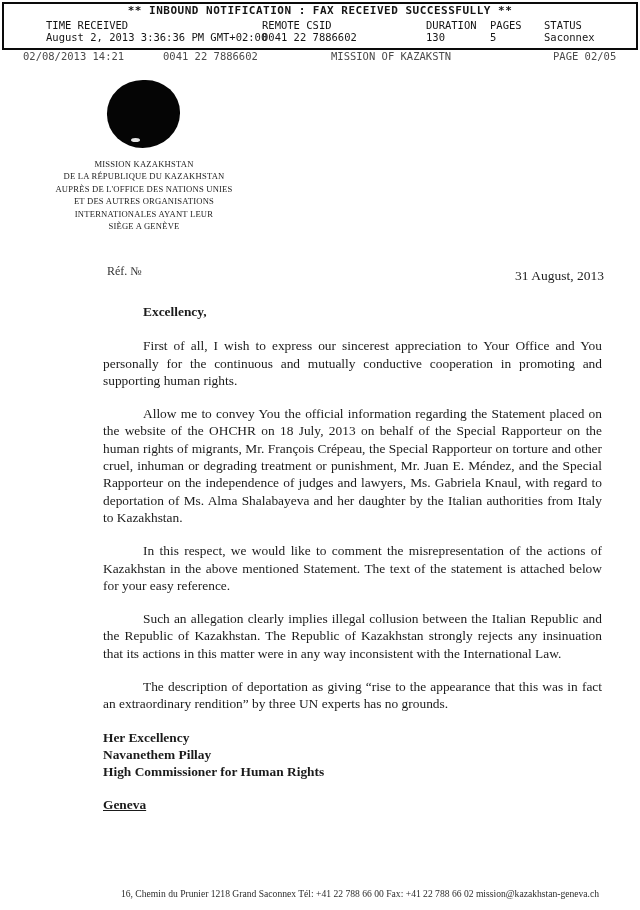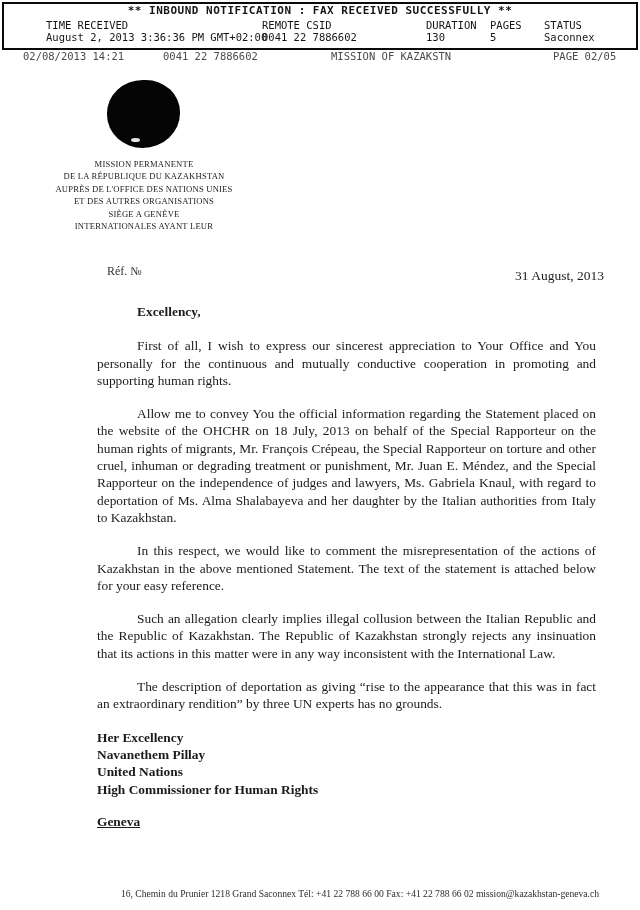--- a/index.html
+++ b/index.html
@@ -55,21 +55,21 @@
   .letterhead{
     position:absolute;top:158px;left:28px;width:232px;
     text-align:center;font-size:8.6px;line-height:12.4px;
     letter-spacing:0.2px;color:#222;filter:blur(0.2px);
   }
   
   .ref{position:absolute;top:264px;left:107px;font-size:12px;color:#333;filter:blur(0.3px);}
   .date{position:absolute;top:268px;right:45px;font-size:13.5px;}
   
   .body{
-    position:absolute;top:303px;left:97px;width:499px;
+    position:absolute;top:303px;left:103px;width:499px;
     font-size:13.4px;line-height:17.3px;
   }
   .salutation{margin:0 0 17px 0;text-indent:40px;font-weight:bold;}
   .para{margin:0 0 16px 0;text-indent:40px;text-align:justify;}
   .recipient{margin-top:6px;font-weight:bold;}
   .recipient div{line-height:17.3px;}
   .city{margin-top:15px;font-weight:bold;text-decoration:underline;}
   
   .footer{
     position:absolute;top:888px;left:0;width:640px;
@@ -108,42 +108,41 @@
 
   <div class="imprint">
     <span class="imp-dt">02/08/2013 14:21</span>
     <span class="imp-csid">0041 22 7886602</span>
     <span class="imp-sender">MISSION OF KAZAKSTN</span>
     <span class="imp-page">PAGE 02/05</span>
   </div>
 
   <div class="logo"></div>
   <div class="letterhead">
-    <div>MISSION PERMANENTE</div>
+    <div>MISSION KAZAKHSTAN</div>
     <div>DE LA RÉPUBLIQUE DU KAZAKHSTAN</div>
     <div>AUPRÈS DE L'OFFICE DES NATIONS UNIES</div>
     <div>ET DES AUTRES ORGANISATIONS</div>
+    <div>INTERNATIONALES AYANT LEUR</div>
     <div>SIÈGE A GENÈVE</div>
-    <div>INTERNATIONALES AYANT LEUR</div>
   </div>
 
   <div class="ref">Réf. №</div>
   <div class="date">31 August, 2013</div>
 
   <div class="body">
     <p class="salutation">Excellency,</p>
     <p class="para">First of all, I wish to express our sincerest appreciation to Your Office and You personally for the continuous and mutually conductive cooperation in promoting and supporting human rights.</p>
     <p class="para">Allow me to convey You the official information regarding the Statement placed on the website of the OHCHR on 18 July, 2013 on behalf of the Special Rapporteur on the human rights of migrants, Mr. François Crépeau, the Special Rapporteur on torture and other cruel, inhuman or degrading treatment or punishment, Mr. Juan E. Méndez, and the Special Rapporteur on the independence of judges and lawyers, Ms. Gabriela Knaul, with regard to deportation of Ms. Alma Shalabayeva and her daughter by the Italian authorities from Italy to Kazakhstan.</p>
     <p class="para">In this respect, we would like to comment the misrepresentation of the actions of Kazakhstan in the above mentioned Statement. The text of the statement is attached below for your easy reference.</p>
     <p class="para">Such an allegation clearly implies illegal collusion between the Italian Republic and the Republic of Kazakhstan. The Republic of Kazakhstan strongly rejects any insinuation that its actions in this matter were in any way inconsistent with the International Law.</p>
     <p class="para">The description of deportation as giving “rise to the appearance that this was in fact an extraordinary rendition” by three UN experts has no grounds.</p>
     <div class="recipient">
       <div>Her Excellency</div>
       <div>Navanethem Pillay</div>
-      <div>United Nations</div>
       <div>High Commissioner for Human Rights</div>
     </div>
     <div class="city">Geneva</div>
   </div>
 
   <div class="footer">16, Chemin du Prunier  1218 Grand Saconnex   Tél: +41 22 788 66 00  Fax: +41 22 788 66 02  mission@kazakhstan-geneva.ch</div>
 
 </div>
 
 </body></html>

